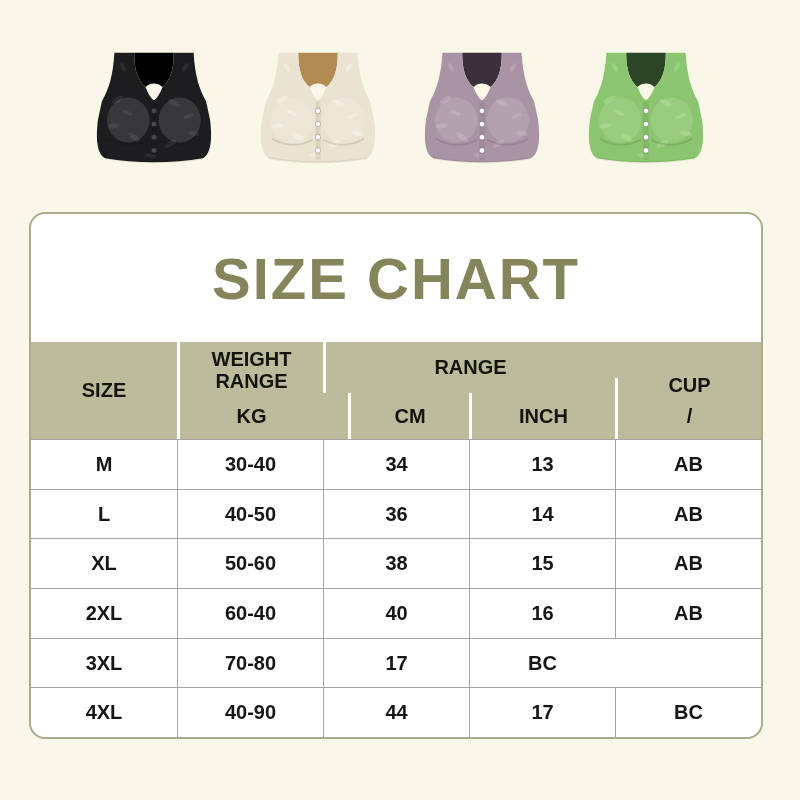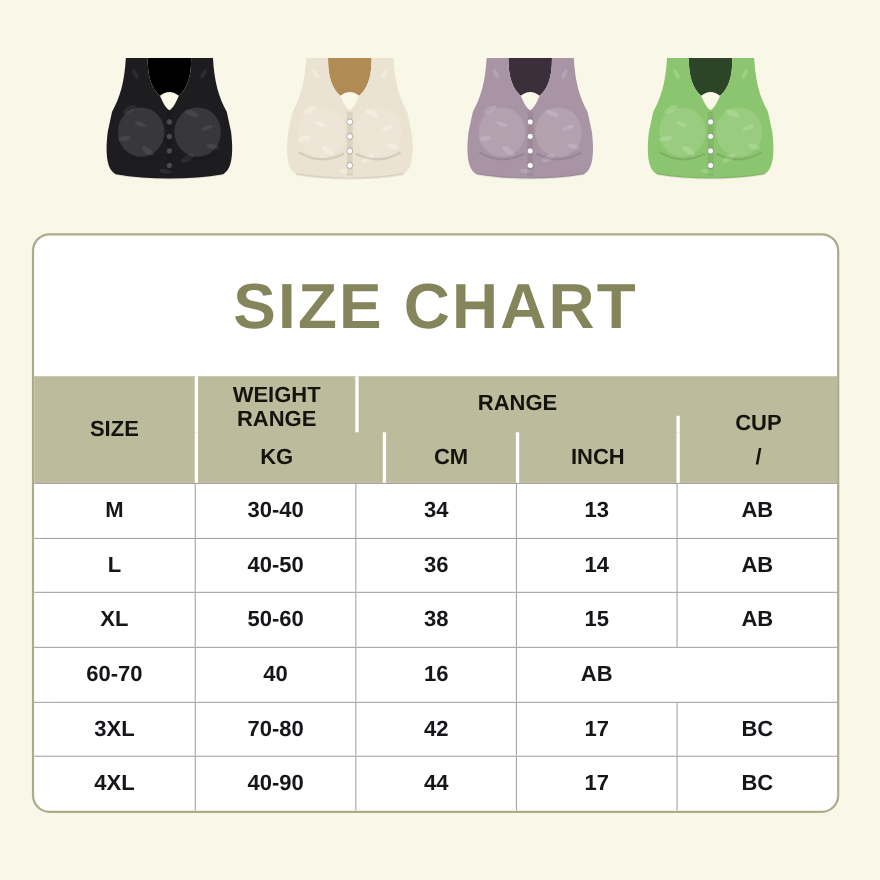--- a/index.html
+++ b/index.html
@@ -242,30 +242,30 @@
 
     <div class="trow">
       <div class="tcell c-size">XL</div>
       <div class="tcell c-weight">50-60</div>
       <div class="tcell c-cm">38</div>
       <div class="tcell c-inch">15</div>
       <div class="tcell c-cup">AB</div>
     </div>
 
     <div class="trow">
-      <div class="tcell c-weight">60-70</div>
+      <div class="tcell c-size">2XL</div>
+      <div class="tcell c-weight">60-40</div>
       <div class="tcell c-cm">40</div>
       <div class="tcell c-inch">16</div>
       <div class="tcell c-cup">AB</div>
     </div>
 
     <div class="trow">
       <div class="tcell c-size">3XL</div>
       <div class="tcell c-weight">70-80</div>
-      <div class="tcell c-cm">42</div>
       <div class="tcell c-inch">17</div>
       <div class="tcell c-cup">BC</div>
     </div>
 
     <div class="trow">
       <div class="tcell c-size">4XL</div>
       <div class="tcell c-weight">40-90</div>
       <div class="tcell c-cm">44</div>
       <div class="tcell c-inch">17</div>
       <div class="tcell c-cup">BC</div>

